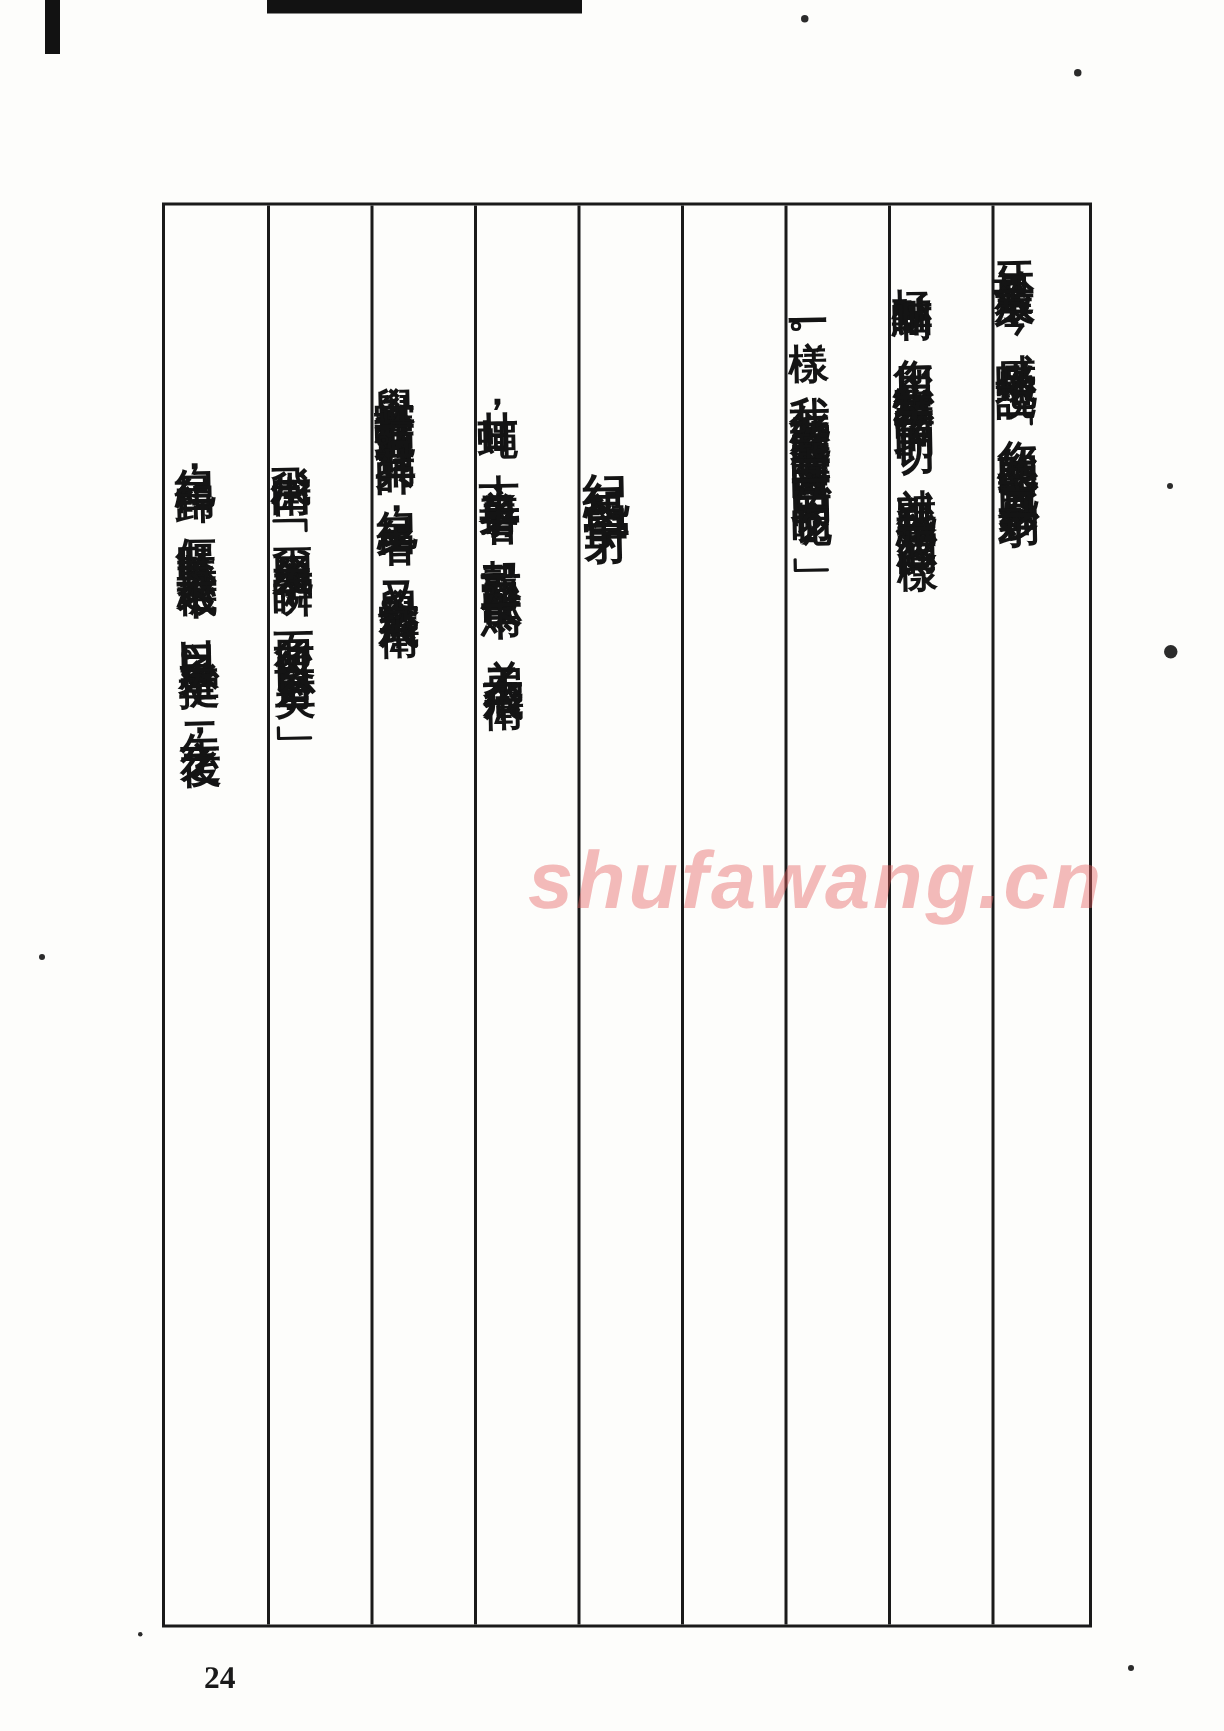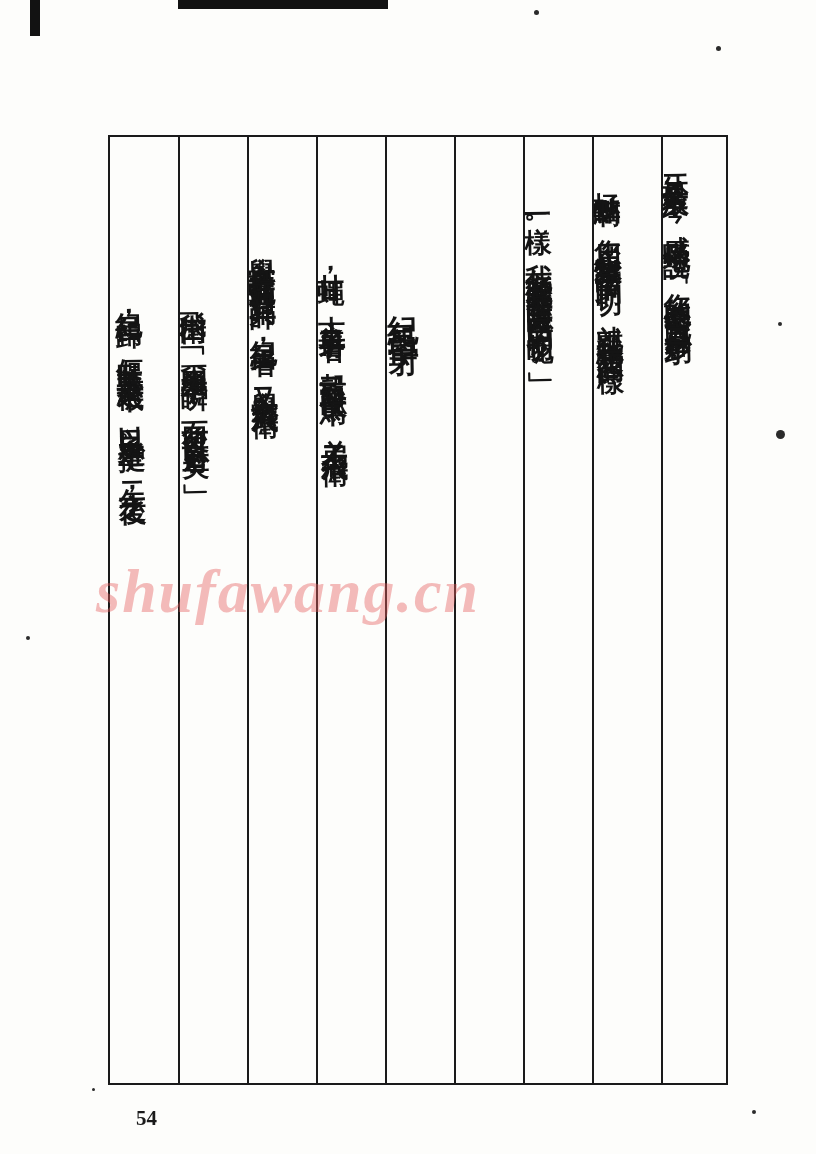--- a/index.html
+++ b/index.html
@@ -95,23 +95,23 @@
   .vtext.indent-4 { margin-top: 60px; }
   .vtext.indent-5 { margin-top: 30px; }
   .vtext.indent-6 { margin-top: 12px; }
 
   
   .watermark {
     position: absolute;
     left: 96px;
     top: 556px;
     width: 640px;
-    text-align: left;
-    font-family: Liberation Serif, serif;
-    font-size: 62px;
+    text-align: right;
+    font-family: Liberation Sans, sans-serif;
+    font-size: 54px;
     font-style: italic;
     font-weight: 700;
     color: rgba(228, 92, 92, 0.42);
     letter-spacing: 2px;
     pointer-events: none;
     user-select: none;
   }
 
   
   .page-number {
@@ -174,14 +174,14 @@
   </div>
   <div class="vcol" style="left:174px; top:140px; width:66px;">
     <div class="vtext indent-2">飛衛曰：「爾先學不瞬，而後可以言射矣。」</div>
   </div>
   <div class="vcol" style="left:110px; top:140px; width:66px;">
     <div class="vtext indent-2">紀昌歸，偃臥其妻之機下，以目承牽挺。二年之後，</div>
   </div>
 
   <div class="watermark">shufawang.cn</div>
 
-  <div class="page-number">54</div>
+  <div class="page-number">24</div>
 </div>
 
 </body></html>

